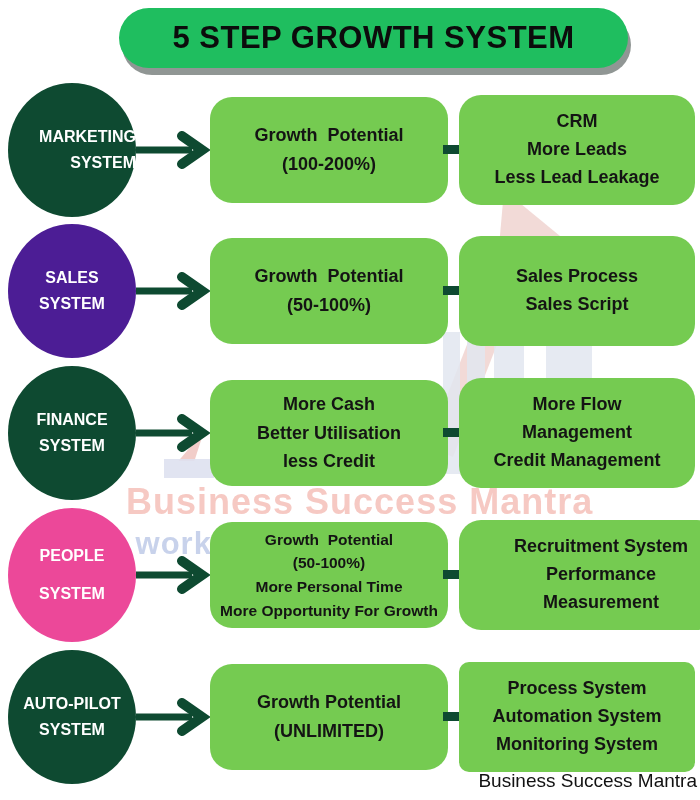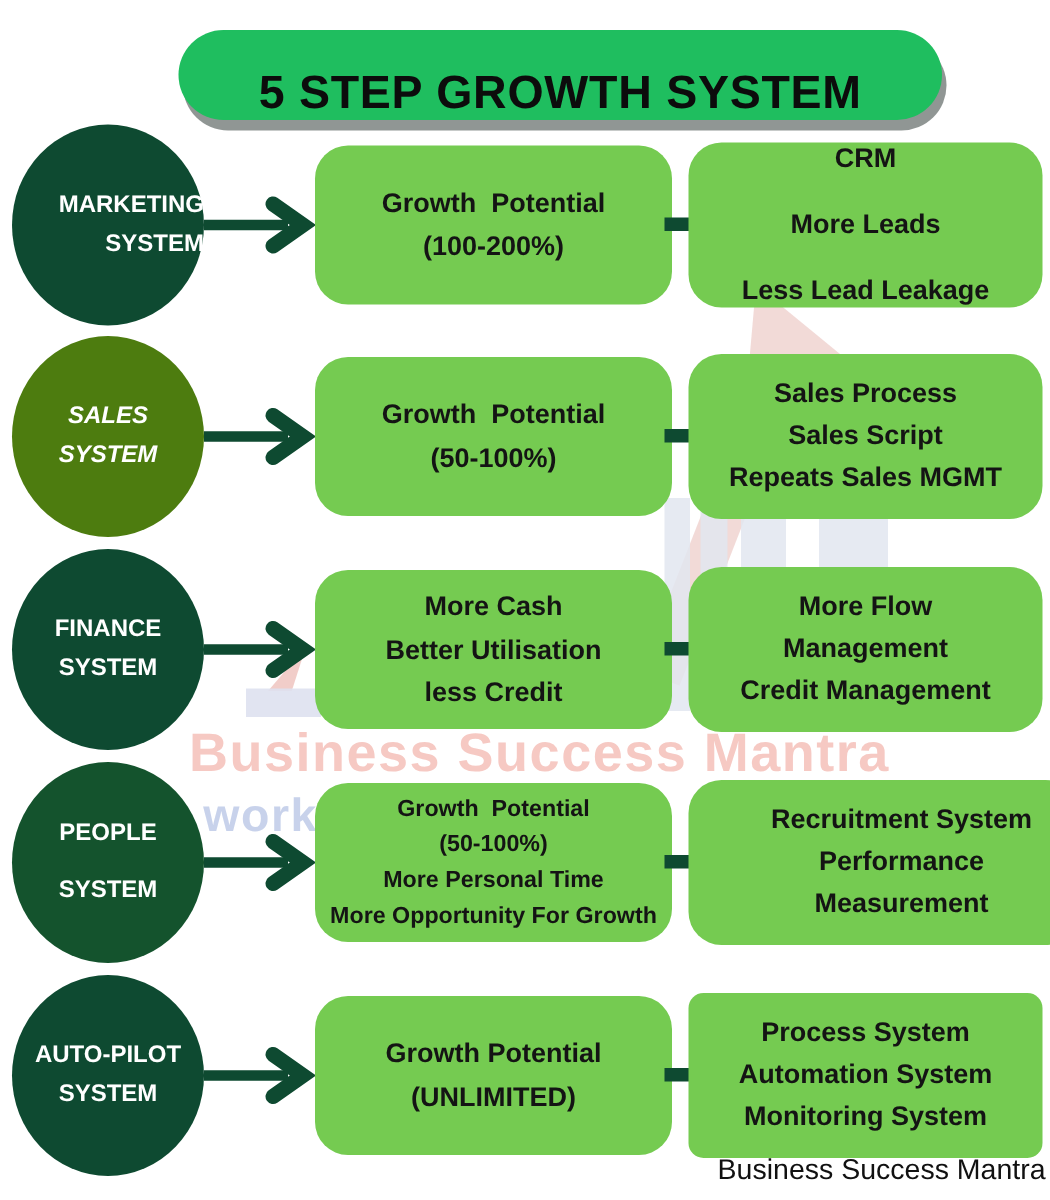--- a/index.html
+++ b/index.html
@@ -23,23 +23,23 @@
     color:#93a7d8;opacity:.5;white-space:nowrap;
   }
   .wm-bar{background:#e2e6f0;opacity:.85;position:absolute;}
   .wm-lav{left:164px;top:459px;width:50px;height:19px;background:#dee1f0;opacity:.9;position:absolute;}
   .wm-redbit{left:172px;top:431px;width:32px;height:30px;background:#e6a49d;opacity:.55;position:absolute;
     clip-path:polygon(20% 100%,100% 0,70% 100%);}
   .wm-arrow{left:418px;top:190px;position:absolute;opacity:.4;}
 
   
   .title-banner{
-    position:absolute;left:119px;top:20px;width:509px;height:60px;
+    position:absolute;left:119px;top:8px;width:509px;height:60px;
     border-radius:30px;
-    display:flex;align-items:flex-end;justify-content:center;
+    display:flex;align-items:center;justify-content:center;
     box-shadow:3px 7px 0 rgba(84,94,90,.65);
     z-index:3;
   }
   .title-banner .title-text{
     font-size:31px;font-weight:800;color:#0c0c0c;letter-spacing:.5px;white-space:pre;
   }
 
   
   .row{position:absolute;left:0;width:700px;height:144px;z-index:2;}
   .circle{
@@ -94,45 +94,44 @@
   </div>
   <svg class="arrow-svg" width="74" height="40" viewBox="0 0 74 40">
     <line x1="0" y1="20" x2="56" y2="20" stroke-width="7" stroke="#0e4a31"></line>
     <polyline points="46,6 66,20 46,34" fill="none" stroke-width="10" stroke-linecap="round" stroke="#0e4a31"></polyline>
   </svg>
   <div class="box mid-box" style="background: rgb(117, 203, 81);">
     <div class="line">Growth  Potential</div>
     <div class="line">(100-200%)</div>
   </div>
   <div class="connector" style="background: rgb(14, 74, 49);"></div>
-  <div class="box right-box" style="background: rgb(117, 203, 81); gap: 16px;">
+  <div class="box right-box" style="background: rgb(117, 203, 81);">
     <div class="line">CRM</div>
     <div class="line">More Leads</div>
     <div class="line">Less Lead Leakage</div>
   </div>
 </div>
 
 <div class="row" style="top:219px">
-  <div class="circle" style="background: #4d7c0f; font-style: italic;">
+  <div class="circle" style="background: #4c1d95;">
     <div>SALES</div>
     <div>SYSTEM</div>
   </div>
   <svg class="arrow-svg" width="74" height="40" viewBox="0 0 74 40">
     <line x1="0" y1="20" x2="56" y2="20" stroke-width="7" stroke="#0e4a31"></line>
     <polyline points="46,6 66,20 46,34" fill="none" stroke-width="10" stroke-linecap="round" stroke="#0e4a31"></polyline>
   </svg>
   <div class="box mid-box" style="background: rgb(117, 203, 81);">
     <div class="line">Growth  Potential</div>
     <div class="line">(50-100%)</div>
   </div>
   <div class="connector" style="background: rgb(14, 74, 49);"></div>
   <div class="box right-box" style="background: rgb(117, 203, 81);">
     <div class="line">Sales Process</div>
     <div class="line">Sales Script</div>
-    <div class="line">Repeats Sales MGMT</div>
   </div>
 </div>
 
 <div class="row" style="top:361px">
   <div class="circle" style="background: rgb(14, 74, 49);">
     <div>FINANCE</div>
     <div>SYSTEM</div>
   </div>
   <svg class="arrow-svg" width="74" height="40" viewBox="0 0 74 40">
     <line x1="0" y1="20" x2="56" y2="20" stroke-width="7" stroke="#0e4a31"></line>
@@ -145,21 +144,21 @@
   </div>
   <div class="connector" style="background: rgb(14, 74, 49);"></div>
   <div class="box right-box" style="background: rgb(117, 203, 81);">
     <div class="line">More Flow</div>
     <div class="line">Management</div>
     <div class="line">Credit Management</div>
   </div>
 </div>
 
 <div class="row" style="top:503px">
-  <div class="circle" style="background: #14532d; gap: 12px;">
+  <div class="circle" style="background: #ec4899; gap: 12px;">
     <div>PEOPLE</div>
     <div>SYSTEM</div>
   </div>
   <svg class="arrow-svg" width="74" height="40" viewBox="0 0 74 40">
     <line x1="0" y1="20" x2="56" y2="20" stroke-width="7" stroke="#0e4a31"></line>
     <polyline points="46,6 66,20 46,34" fill="none" stroke-width="10" stroke-linecap="round" stroke="#0e4a31"></polyline>
   </svg>
   <div class="box mid-box dense" style="background: rgb(117, 203, 81);">
     <div class="line">Growth  Potential</div>
     <div class="line">(50-100%)</div>

